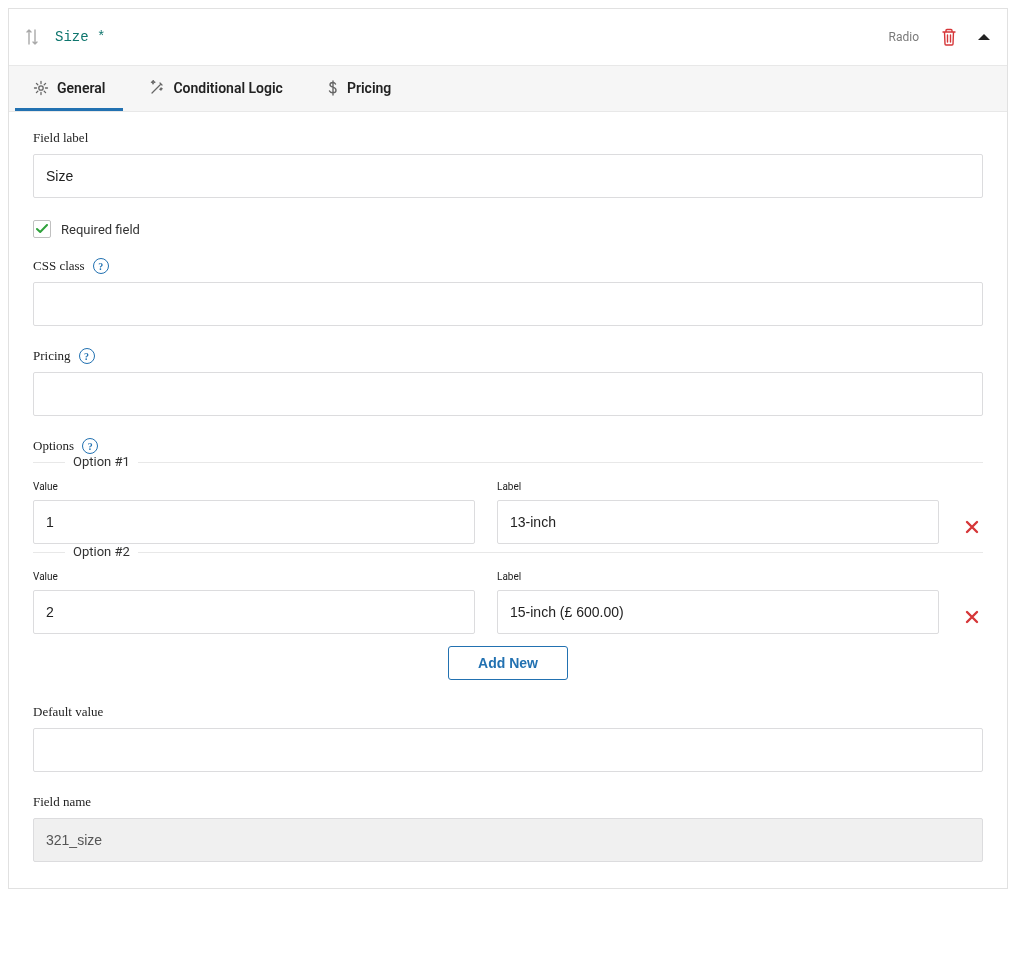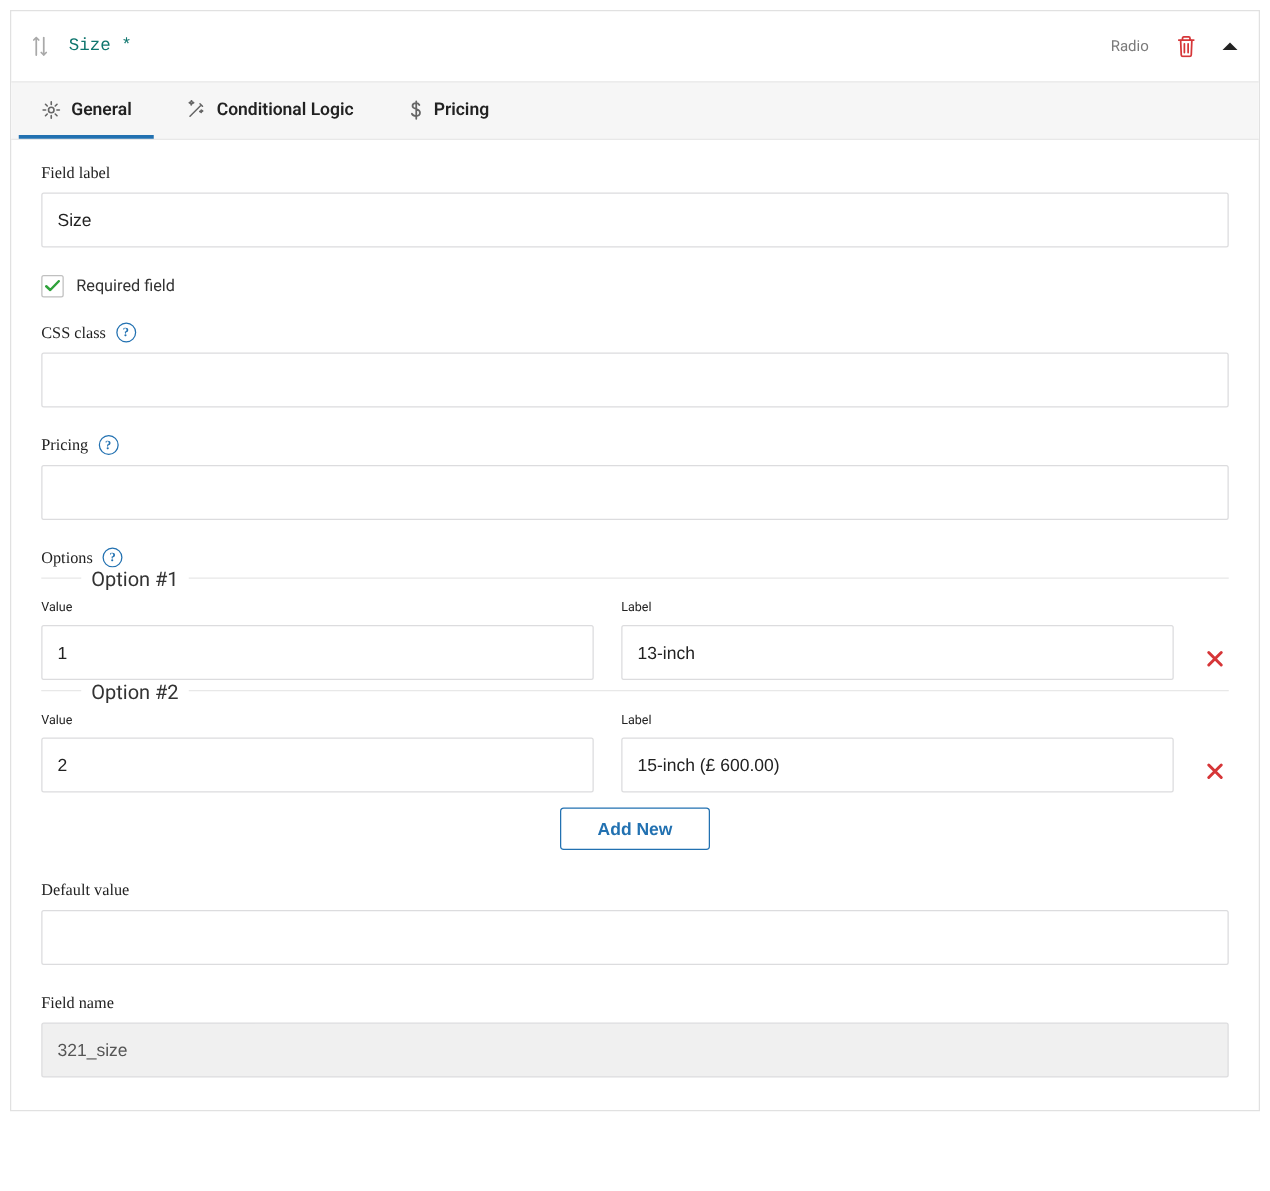--- a/index.html
+++ b/index.html
@@ -115,21 +115,21 @@
   .checkbox-row{
     display:flex;align-items:center;gap:10px;margin-bottom:20px;margin-top:2px;
   }
   .chk{
     width:18px;height:18px;border:1px solid #c0c0c0;border-radius:2px;
     display:flex;align-items:center;justify-content:center;background:#fff;cursor:pointer;
   }
   .chk svg{display:block;}
   .opt-set { position:relative; border-top:1px solid #e8e8e8; padding-top:18px; margin-top:8px; }
   .opt-legend{
-    position:absolute; top:-9px; left:32px; background:#fff; padding:0 8px; font-size:16px; color:#333;
+    position:absolute; top:-9px; left:32px; background:#fff; padding:0 8px; font-size:13px; color:#333;
   }
   .opt-row{ display:flex; align-items:flex-end; gap:22px; margin-bottom:8px;}
   .opt-col{ flex:1; }
   .opt-col .slabel{ font-size:10px;color:#222;margin-bottom:8px; }
   .remove-btn{
     color:#d63638; cursor:pointer; padding-bottom:10px; width:22px; display:flex;justify-content:center;
   }
   .addnew-wrap{ text-align:center; margin-top:12px; margin-bottom:24px;}
   .addnew{
     display:inline-block;

